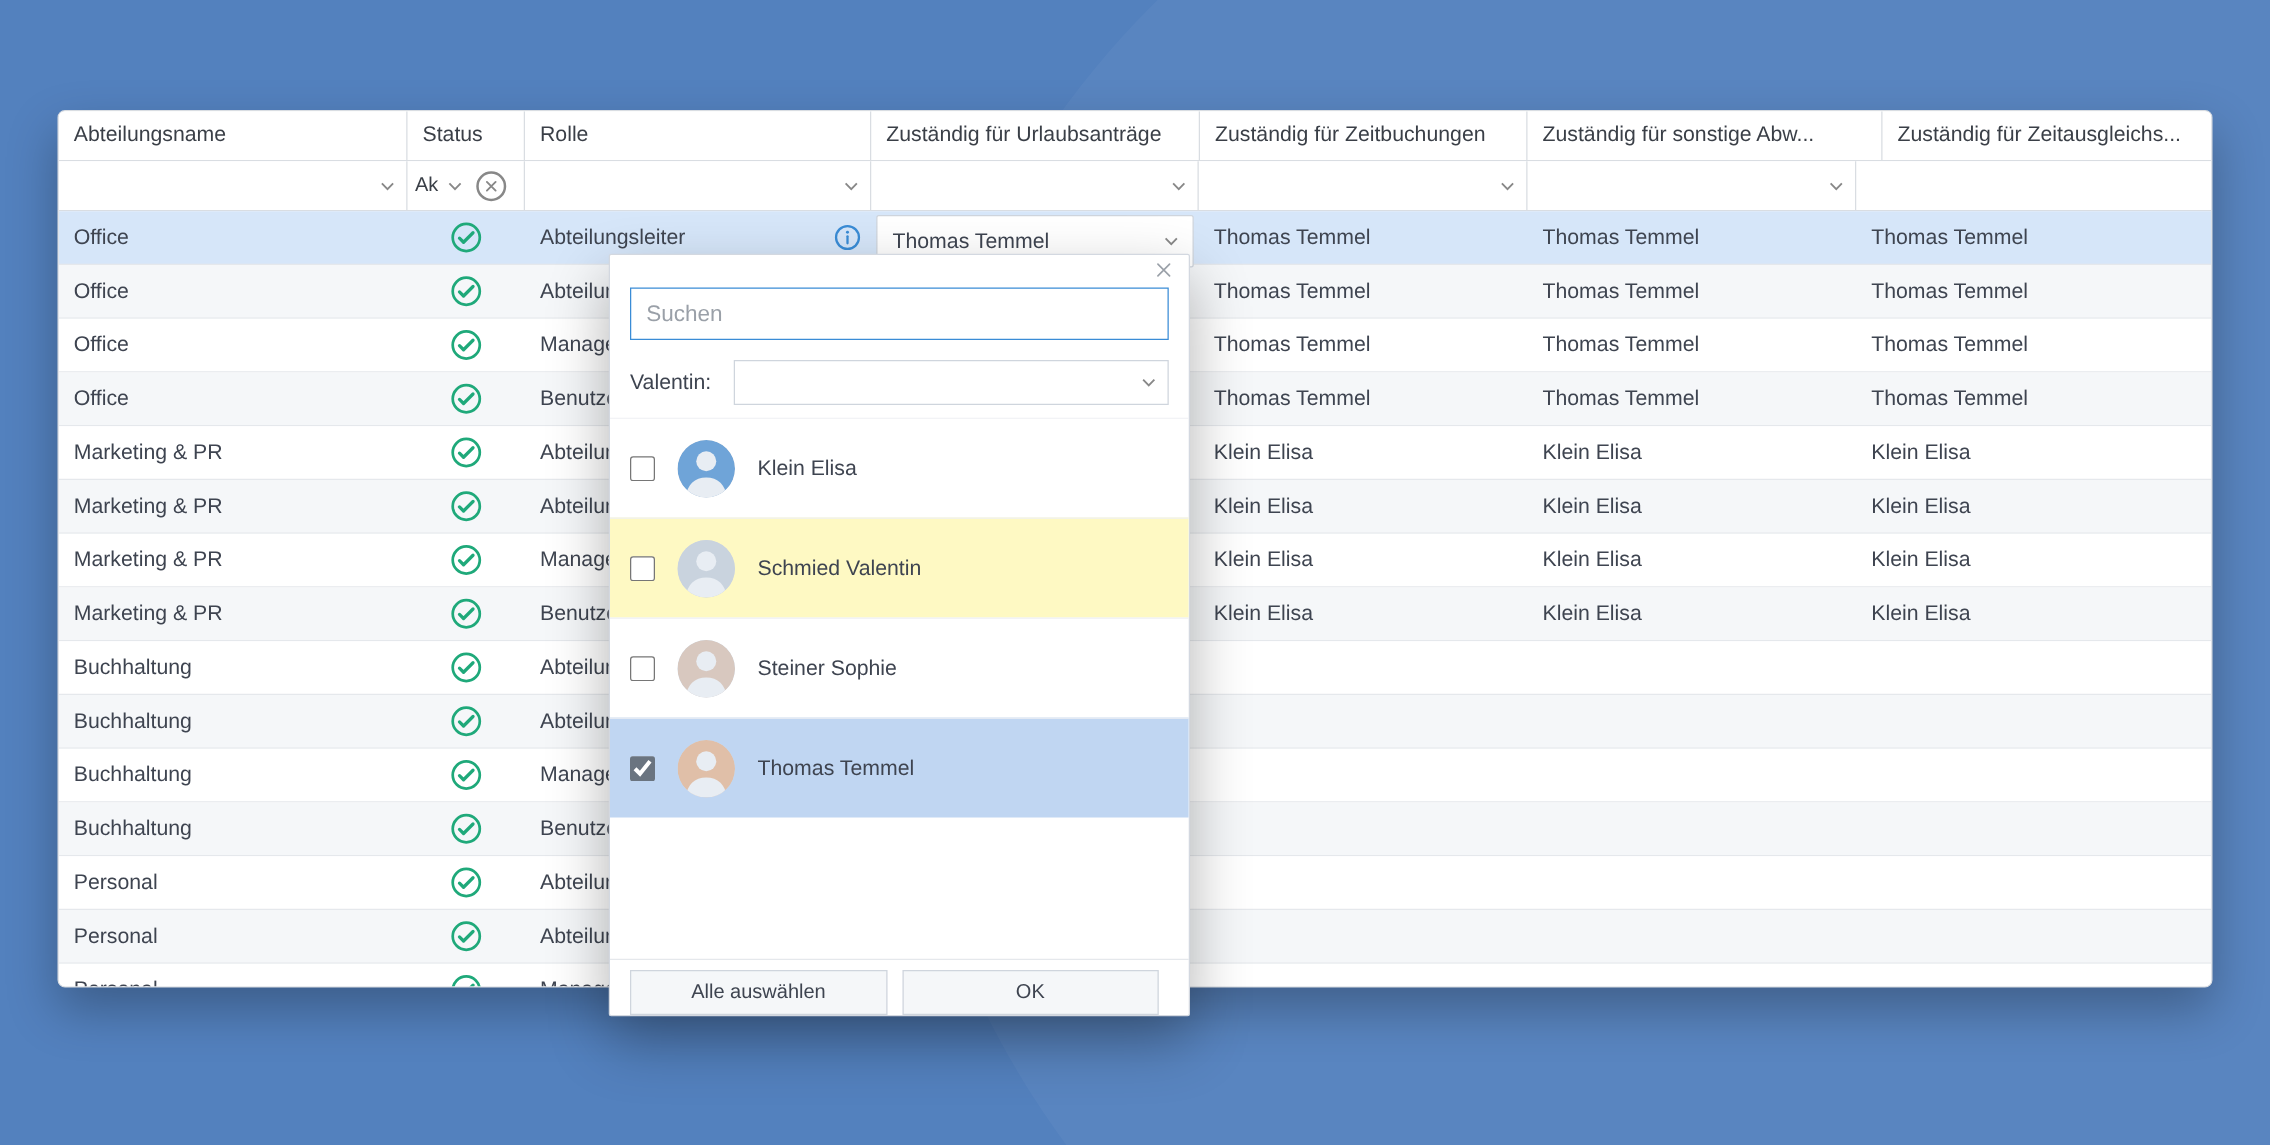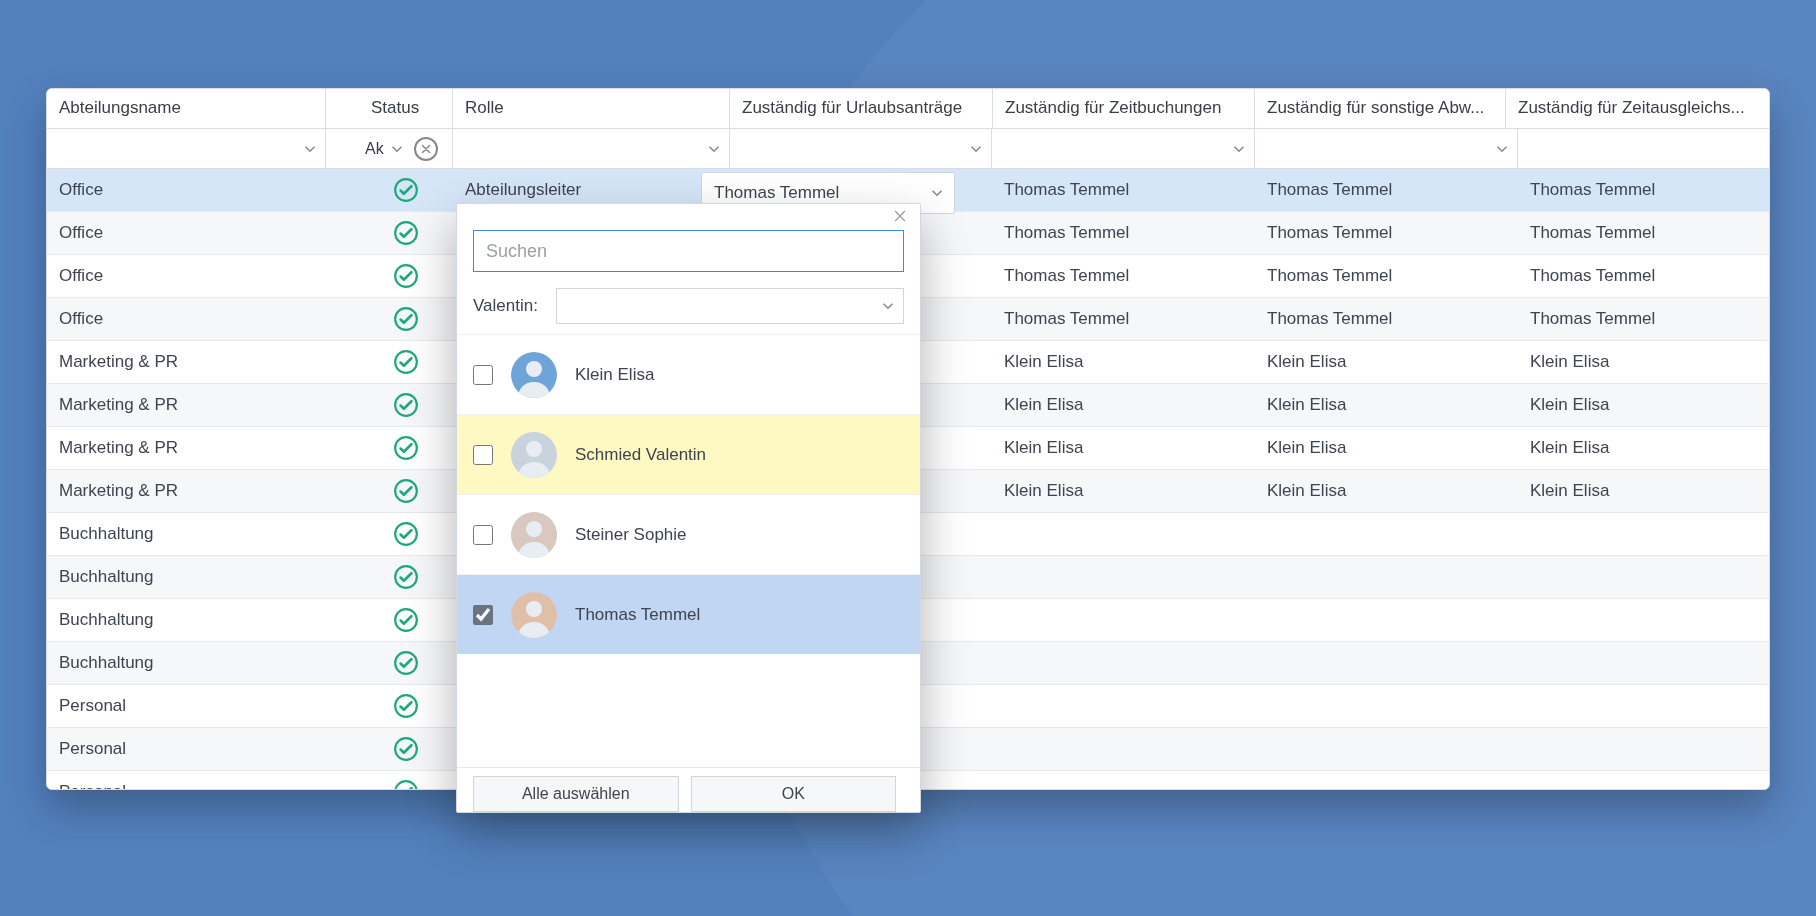--- a/index.html
+++ b/index.html
@@ -44,21 +44,21 @@
     border-right: 1px solid #d9dde2;
     font-size: 17px;
     color: #3a3f47;
     padding: 9px 12px;
     overflow: hidden;
     white-space: nowrap;
     text-overflow: ellipsis;
   }
   .hdr .col:last-child { border-right: none; }
   .col.c0 { width: 279px; }
-  .col.c1 { width: 94px; margin-left: 33px; }
+  .col.c1 { width: 94px; }
   .col.c2 { width: 277px; }
   .col.c3 { width: 262px; }
   .col.c4 { width: 263px; }
   .col.c5 { width: 263px; }
   .col.c6 { flex: 1; }
 
   
   .filt {
     display: flex;
     height: 40px;
@@ -159,21 +159,21 @@
     padding: 0 28px 0 12px;
     font-size: 17px;
     color: #3e4450;
     border-radius: 2px;
   }
   .inline-select .chev { right: 8px; }
 
   
   .popup {
     position: absolute;
-    left: 456px;
+    left: 487px;
     top: 203px;
     width: 465px;
     height: 610px;
     background: #fff;
     border: 1px solid #d3d8e0;
     box-shadow: 0 20px 48px rgba(0,0,0,0.30);
     border-radius: 2px;
     display: flex;
     flex-direction: column;
   }

